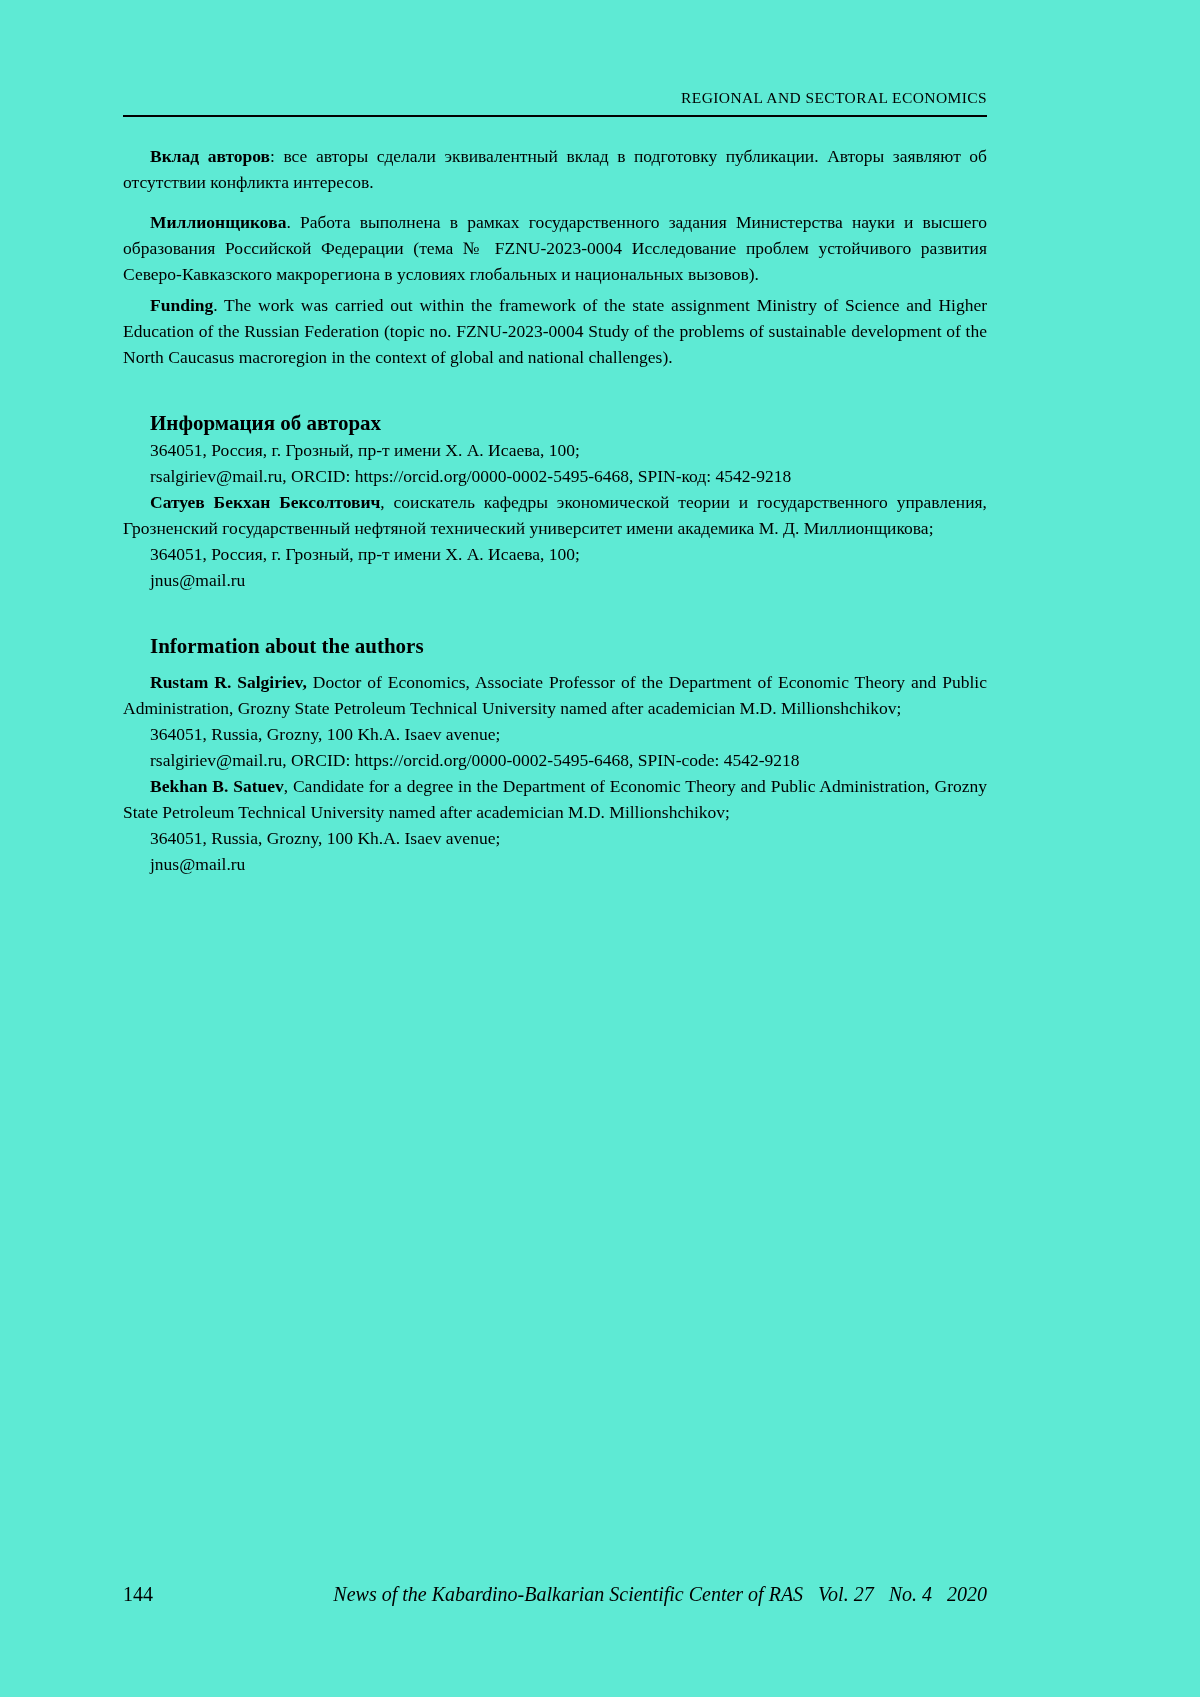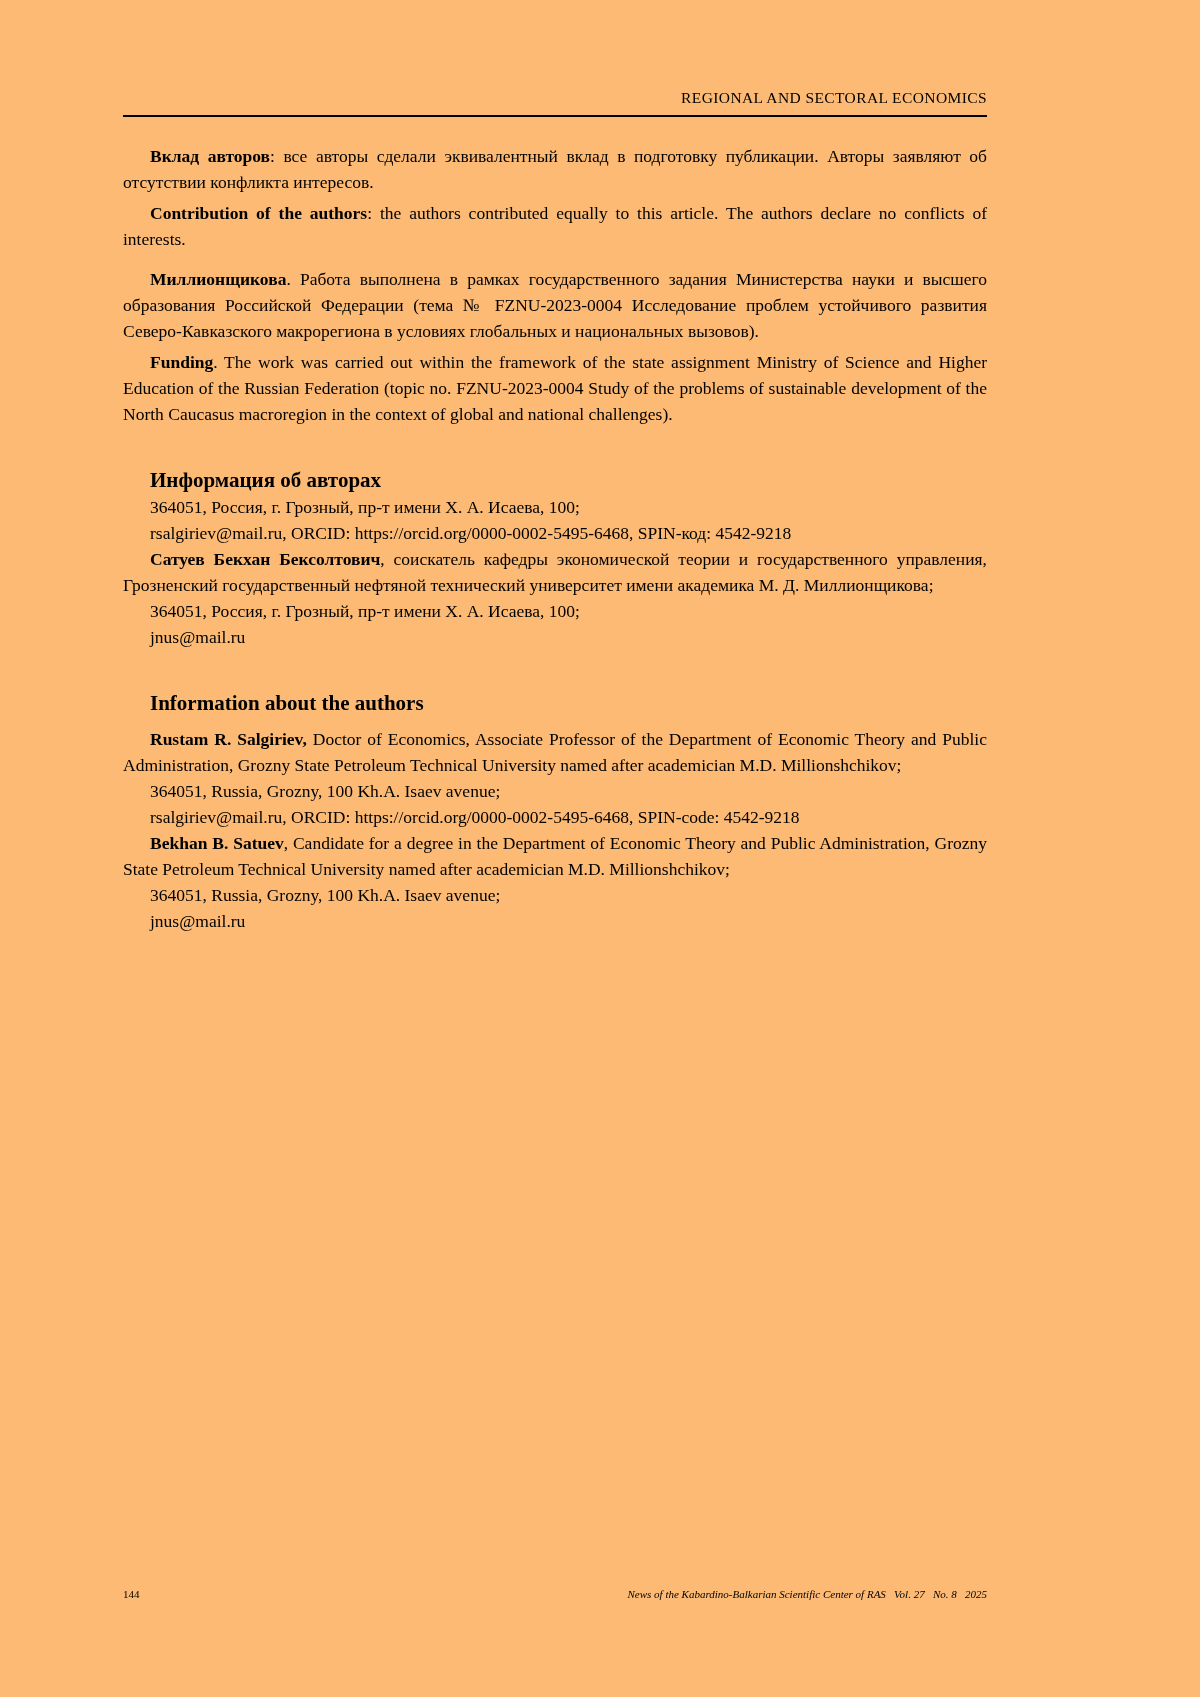--- a/index.html
+++ b/index.html
@@ -4,21 +4,21 @@
 <style>
   html, body {
     margin: 0;
     padding: 0;
     background: #ffffff;
   }
   .page {
     position: relative;
     width: 1200px;
     height: 1697px;
-    background: #fdba74;
+    background: #5eead4;
     font-family: "Liberation Serif", serif;
     color: #000000;
     overflow: hidden;
   }
   .content {
     position: absolute;
     left: 123px;
     top: 88px;
     width: 864px;
   }
@@ -59,39 +59,38 @@
   .after-heading { margin-top: 9px; }
   b { font-weight: bold; margin-top: 44px; }
   .footer {
     position: absolute;
     left: 123px;
     right: 213px;
     bottom: 90px;
     display: flex;
     justify-content: space-between;
     align-items: baseline;
-    font-size: 11px;
+    font-size: 20px;
     line-height: 26px;
     text-align: center;
   }
   .journal-line {
     font-style: italic;
   }
 </style>
 </head>
 <body>
 
 <div class="page">
   <div class="content">
 
     <div class="running-head">REGIONAL AND SECTORAL ECONOMICS</div>
 
     <p class="para first"><b>Вклад авторов</b><span>: все авторы сделали эквивалентный вклад в подготовку публикации. Авторы заявляют об отсутствии конфликта интересов.</span></p>
 
-    <p class="para gap-sm"><b>Contribution of the authors</b><span>: the authors contributed equally to this article. The authors declare no conflicts of interests.</span></p>
 
     <p class="para gap-md"><b>Миллионщикова</b><span>. Работа выполнена в рамках государственного задания Министерства науки и высшего образования Российской Федерации (тема № FZNU-2023-0004 Исследование проблем устойчивого развития Северо-Кавказского макрорегиона в условиях глобальных и национальных вызовов).</span></p>
 
     <p class="para gap-sm"><b>Funding</b><span>. The work was carried out within the framework of the state assignment Ministry of Science and Higher Education of the Russian Federation (topic no. FZNU-2023-0004 Study of the problems of sustainable development of the North Caucasus macroregion in the context of global and national challenges).</span></p>
 
     <h2 class="heading gap-xl">Информация об авторах</h2>
 
     <p class="line">364051, Россия, г. Грозный, пр-т имени Х. А. Исаева, 100;</p>
     <p class="line">rsalgiriev@mail.ru, ORCID: https://orcid.org/0000-0002-5495-6468, SPIN-код: 4542-9218</p>
 
@@ -106,15 +105,15 @@
     <p class="line">rsalgiriev@mail.ru, ORCID: https://orcid.org/0000-0002-5495-6468, SPIN-code: 4542-9218</p>
 
     <p class="para"><b>Bekhan B. Satuev</b><span>, Candidate for a degree in the Department of Economic Theory and Public Administration, Grozny State Petroleum Technical University named after academician M.D. Millionshchikov;</span></p>
     <p class="line">364051, Russia, Grozny, 100 Kh.A. Isaev avenue;</p>
     <p class="line">jnus@mail.ru</p>
 
   </div>
 
   <div class="footer">
     <span class="page-number">144</span>
-    <span class="journal-line">News of the Kabardino-Balkarian Scientific Center of RAS  Vol. 27  No. 8  2025</span>
+    <span class="journal-line">News of the Kabardino-Balkarian Scientific Center of RAS  Vol. 27  No. 4  2020</span>
   </div>
 </div>
 
 </body></html>

